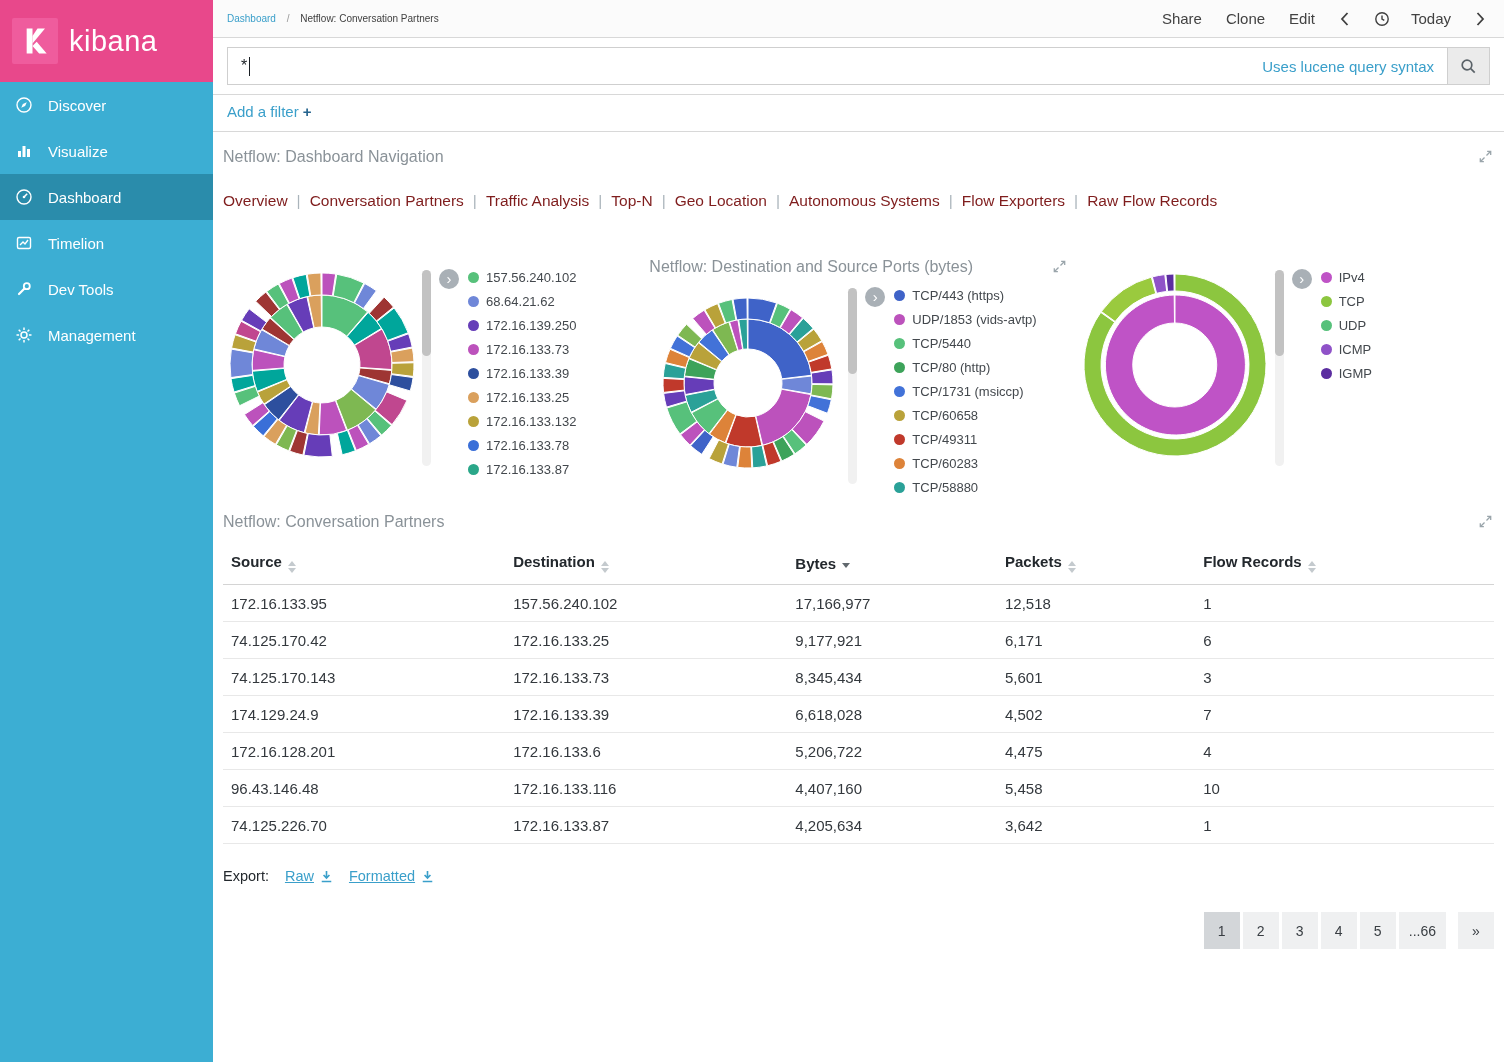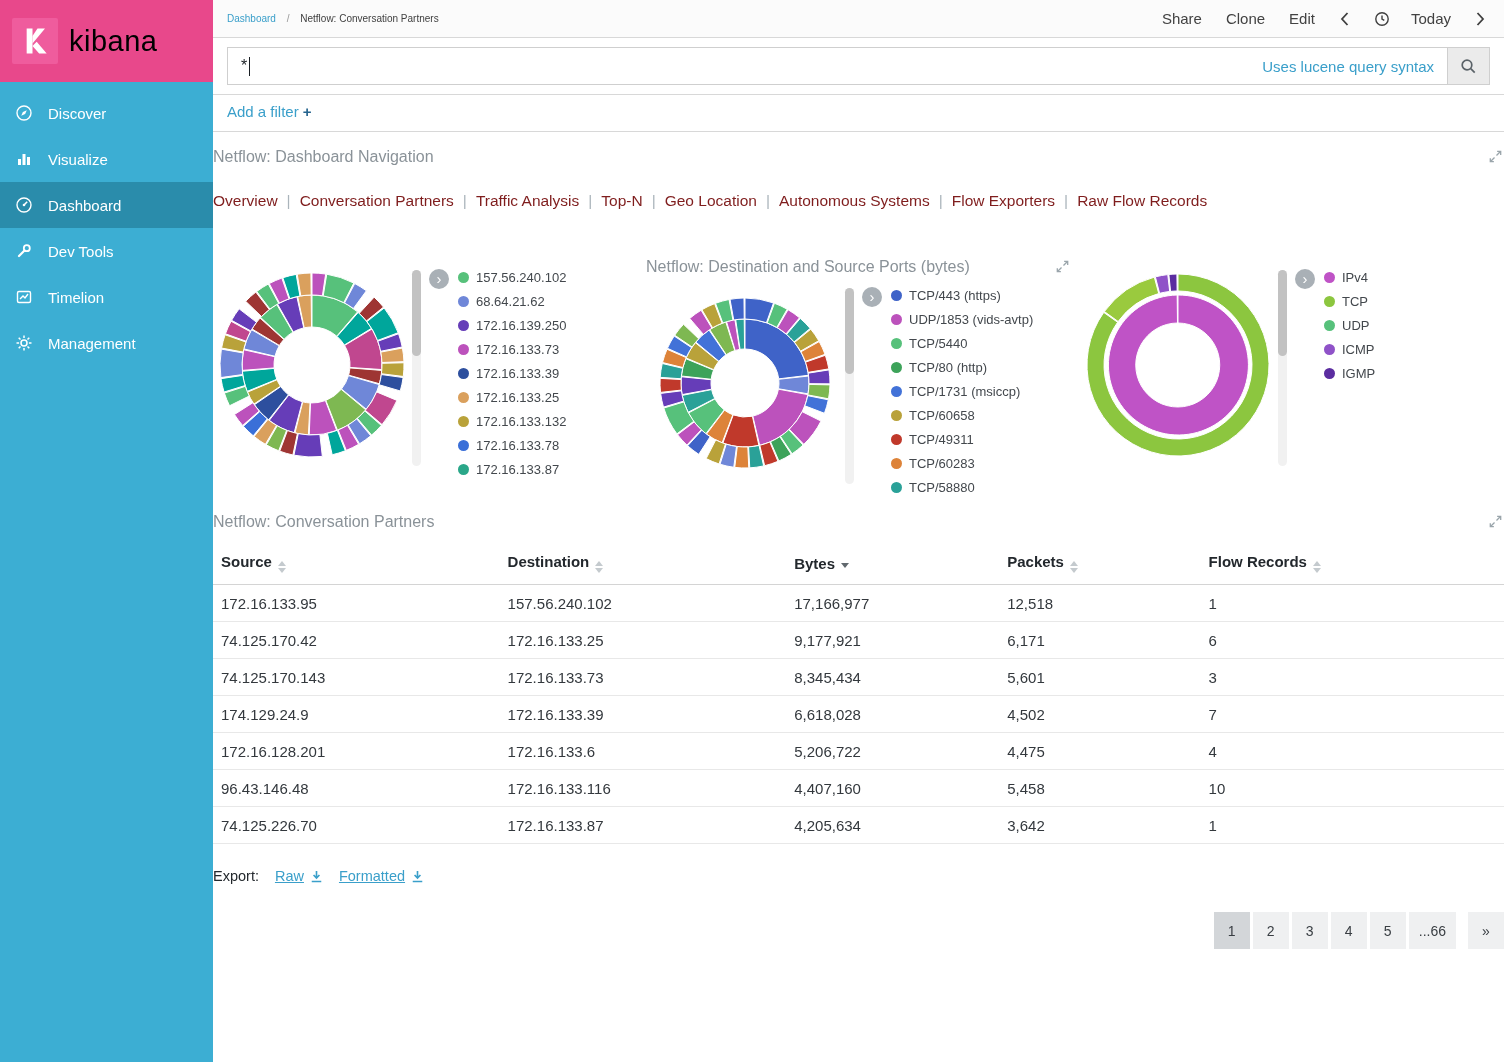--- a/index.html
+++ b/index.html
@@ -4,22 +4,22 @@
 <style>
   *{box-sizing:border-box;margin:0;padding:0}
   html,body{width:1504px;height:1062px;overflow:hidden}
   body{font-family:"Liberation Sans",sans-serif;background:#fff;color:#3f3f3f}
   .app{display:flex;width:100%;height:100%}
 
   
   .sidebar{width:213px;background:#3caed3;flex-shrink:0;display:flex;flex-direction:column}
   .logo{height:82px;background:#e8488b;display:flex;align-items:center;gap:11px;padding:0 12px;cursor:pointer}
   .logo-mark{width:46px;height:46px;background:#ef5c9d;border-radius:2px;display:flex;align-items:center;justify-content:center;flex-shrink:0}
-  .logo-text{color:#000000;font-size:29px;letter-spacing:.5px}
-  .side-nav{padding-top:8px}
+  .logo-text{color:#ffffff;font-size:29px;letter-spacing:.5px}
+  .side-nav{padding-top:0}
   .side-item{height:46px;display:flex;align-items:center;gap:15px;padding:0 15px;color:#fff;font-size:15px;cursor:pointer}
   .side-item.active{background:#2a8cab}
   .side-icon{width:18px;height:18px;display:flex;flex-shrink:0}
 
   
   .main{flex:1;display:flex;flex-direction:column;min-width:0}
   .topbar{height:38px;display:flex;align-items:center;justify-content:space-between;padding:0 18px 0 14px;border-bottom:1px solid #d8d8d8;background:#fbfbfb;flex-shrink:0}
   .breadcrumb{font-size:10px}
   .breadcrumb a{color:#3a9fca;cursor:pointer;text-decoration:none}
   .bc-sep{color:#9a9a9a;margin:0 8px}
@@ -35,21 +35,21 @@
   .caret{width:1px;height:19px;background:#191e23;margin-left:2px;animation:blink 1s steps(1) infinite}
   @keyframes blink{50%{opacity:0}}
   .spacer{flex:1}
   .lucene{color:#3a9fca;font-size:15px;margin-right:13px;cursor:pointer;white-space:nowrap}
   .search-btn{width:42px;align-self:stretch;border:none;border-left:1px solid #cfcfcf;background:#ebebeb;cursor:pointer;display:flex;align-items:center;justify-content:center}
   .filter-row{padding:8px 14px 11px;border-bottom:1px solid #d8d8d8;font-size:15px;flex-shrink:0}
   .add-filter{color:#3a9fca;cursor:pointer;text-decoration:none}
   .add-filter .plus{color:#26648e;font-weight:bold;margin-left:4px}
 
   
-  .content{flex:1;padding:0 0;overflow:hidden}
+  .content{flex:1;padding:0 10px;overflow:hidden}
   .panel-head{display:flex;align-items:flex-start;justify-content:space-between}
   .panel-head h3{font-size:16px;font-weight:400;color:#8a9298;white-space:nowrap;overflow:hidden;text-overflow:ellipsis}
   .expand{cursor:pointer;display:flex;padding:2px;flex-shrink:0}
 
   .nav-panel{margin-top:16px}
   .nav-links{margin-top:26px;font-size:15.5px}
   .navlink{color:#7f1d1d;cursor:pointer;text-decoration:none}
   .navsep{color:#aab4bb;margin:0 9px}
 
   .charts-row{display:flex;margin-top:48px;gap:8px}
@@ -124,34 +124,34 @@
               <circle cx="9" cy="9" r="7" fill="none" stroke="#fff" stroke-width="1.4"></circle>
               <path d="M9 9 12.2 5.8" stroke="#fff" stroke-width="1.6"></path>
               <circle cx="9" cy="9" r="1.3" fill="#fff"></circle>
             </svg>
           </span>
           <span class="side-label">Dashboard</span>
         </div>
         <div class="side-item">
           <span class="side-icon">
             <svg width="18" height="18" viewBox="0 0 18 18">
-              <path d="M4 14 9.5 8.5" stroke="#fff" stroke-width="2.2" stroke-linecap="round"></path>
-              <circle cx="11.8" cy="6.2" r="3" fill="none" stroke="#fff" stroke-width="1.8"></circle>
-            </svg>
-          </span>
-          <span class="side-label">Dev Tools</span>
+              <rect x="2.5" y="3.5" width="13" height="11" rx="1.5" fill="none" stroke="#fff" stroke-width="1.4"></rect>
+              <path d="M5 11 8 8l2 2 3-4" fill="none" stroke="#fff" stroke-width="1.4"></path>
+            </svg>
+          </span>
+          <span class="side-label">Timelion</span>
         </div>
         <div class="side-item">
           <span class="side-icon">
             <svg width="18" height="18" viewBox="0 0 18 18">
-              <rect x="2.5" y="3.5" width="13" height="11" rx="1.5" fill="none" stroke="#fff" stroke-width="1.4"></rect>
-              <path d="M5 11 8 8l2 2 3-4" fill="none" stroke="#fff" stroke-width="1.4"></path>
-            </svg>
-          </span>
-          <span class="side-label">Timelion</span>
+              <path d="M4 14 9.5 8.5" stroke="#fff" stroke-width="2.2" stroke-linecap="round"></path>
+              <circle cx="11.8" cy="6.2" r="3" fill="none" stroke="#fff" stroke-width="1.8"></circle>
+            </svg>
+          </span>
+          <span class="side-label">Dev Tools</span>
         </div>
         <div class="side-item">
           <span class="side-icon">
             <svg width="18" height="18" viewBox="0 0 18 18">
               <circle cx="9" cy="9" r="3" fill="none" stroke="#fff" stroke-width="1.5"></circle>
               <g stroke="#fff" stroke-width="1.5">
                 <path d="M9 1.5v2.6M9 13.9v2.6M1.5 9h2.6M13.9 9h2.6M3.7 3.7l1.8 1.8M12.5 12.5l1.8 1.8M14.3 3.7l-1.8 1.8M5.5 12.5l-1.8 1.8"></path>
               </g>
             </svg>
           </span>

